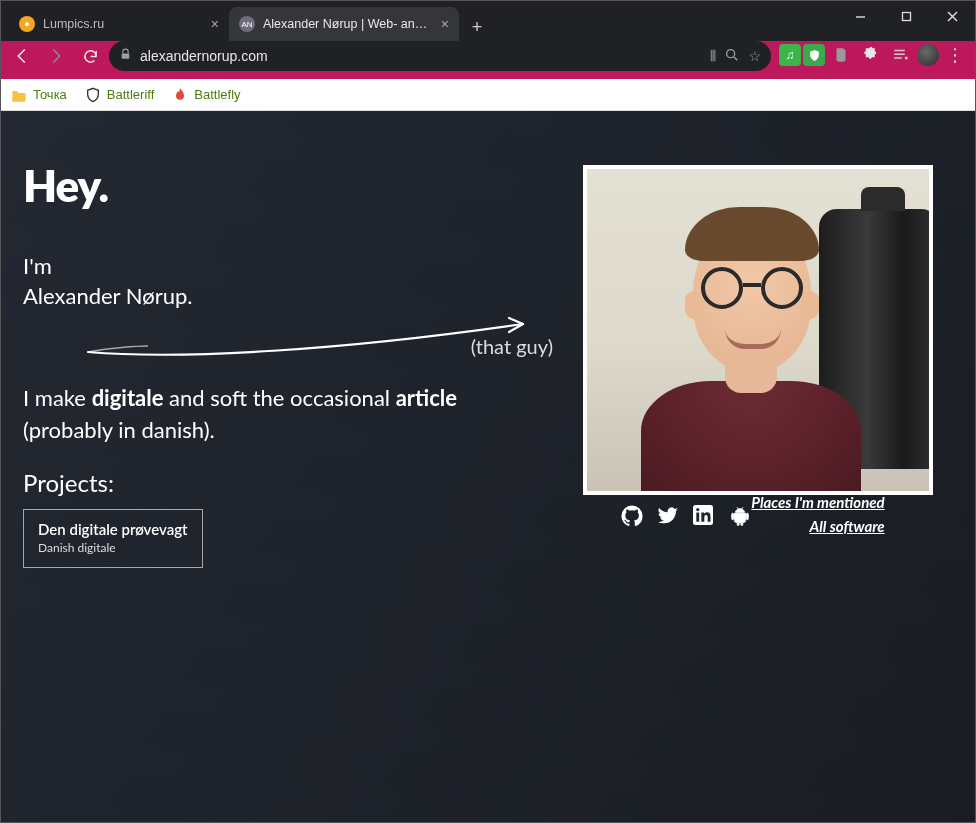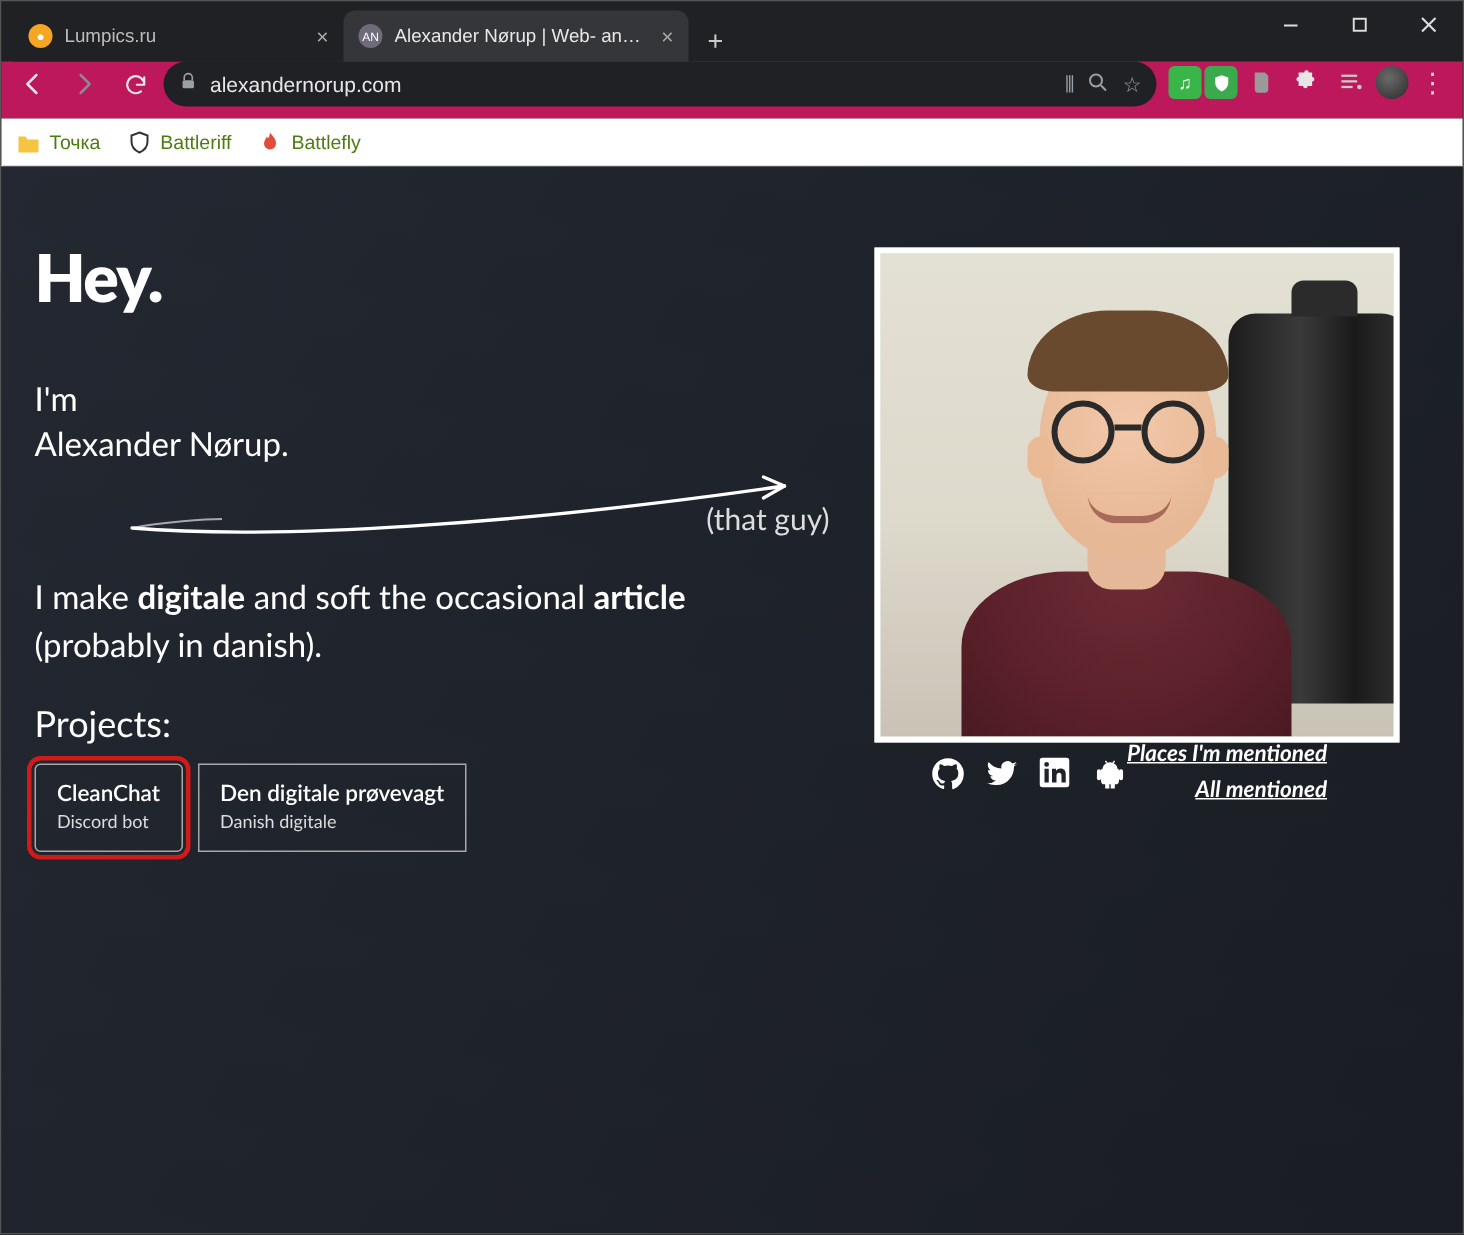--- a/index.html
+++ b/index.html
@@ -391,24 +391,20 @@
           <span class="thatguy">(that guy)</span>
         </div>
 
         <p class="desc">
           <span>I make </span><span class="b">digitale</span><span> and soft the occasional </span><span class="b">article</span><span> (probably in danish).</span>
         </p>
 
         <div class="projects-h">Projects:</div>
 
         <div class="cards">
-          <div class="card hl">
-            <div class="ct">CleanChat</div>
-            <div class="cs">Discord bot</div>
-          </div>
           <div class="card">
             <div class="ct">Den digitale prøvevagt</div>
             <div class="cs">Danish digitale</div>
           </div>
         </div>
       </div>
 
       <div class="rightcol">
         <div class="photo-frame">
           <div class="room-bg"></div>
@@ -452,20 +448,20 @@
             <span class="sicon">
               <svg viewBox="0 0 24 24" width="22" height="22">
                   <path fill="#fff" d="M6 9h12v8a2 2 0 0 1-2 2h-1v3h-2v-3h-2v3H9v-3H8a2 2 0 0 1-2-2V9zm-2 0a1 1 0 0 1 1 1v5a1 1 0 1 1-2 0v-5a1 1 0 0 1 1-1zm16 0a1 1 0 0 1 1 1v5a1 1 0 1 1-2 0v-5a1 1 0 0 1 1-1zM7 8c.4-2.3 2.5-4 5-4s4.6 1.7 5 4H7zm1.7-5.6l1.2 1.8M15.3 2.4l-1.2 1.8" stroke="#fff" stroke-width="1"></path>
                 </svg>
             </span>
           </div>
 
           <div class="links-col">
             <a>Send me an email</a>
             <a>Places I'm mentioned</a>
-            <a>All mentioned</a>
+            <a>All software</a>
           </div>
         </div>
       </div>
 
     </div>
   </div>
 </div>
 
 </body></html>

